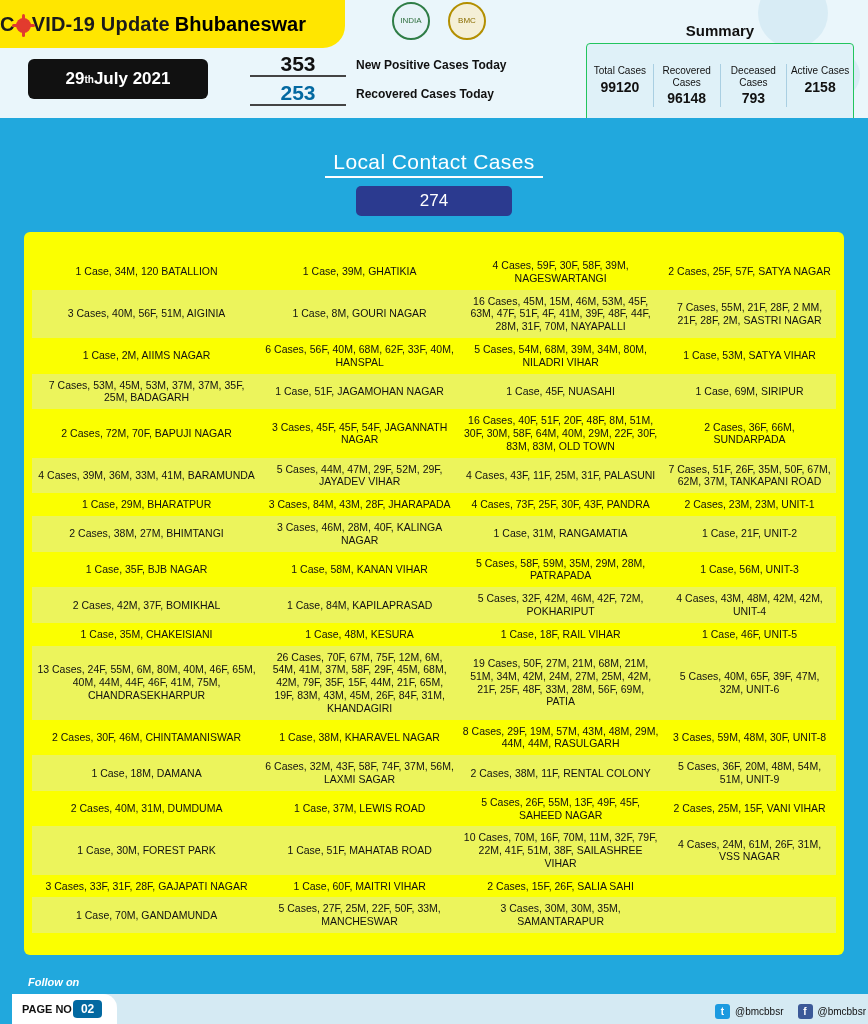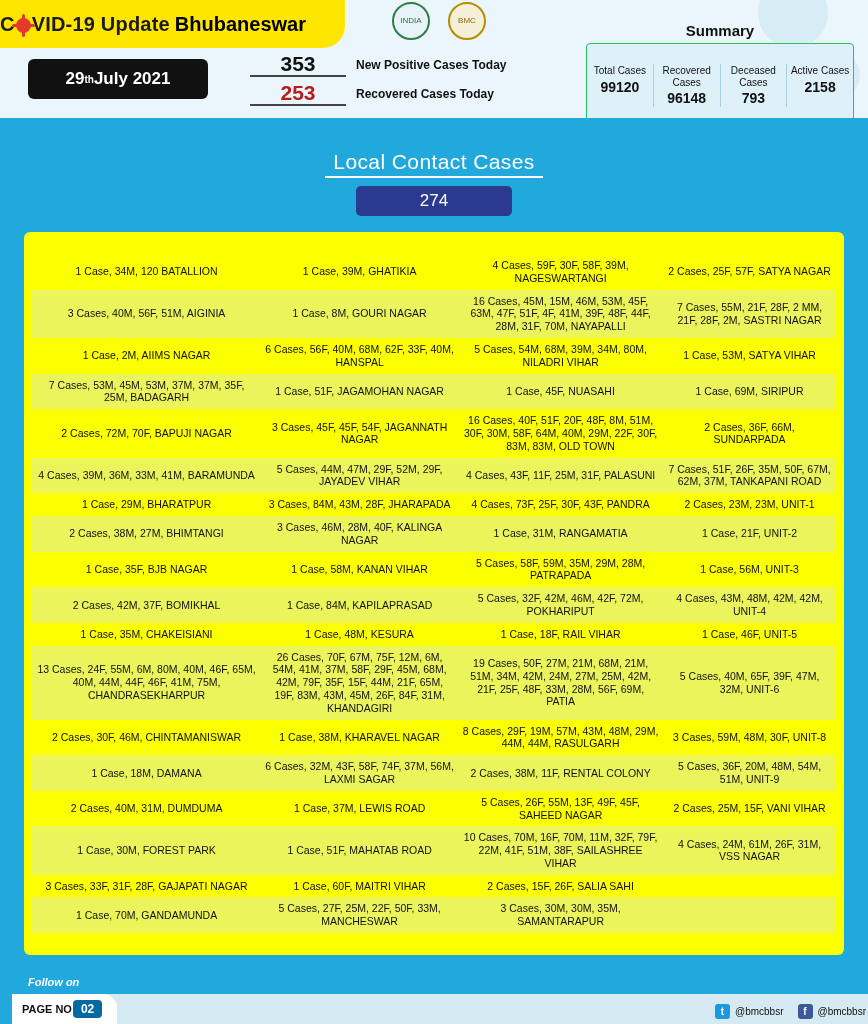--- a/index.html
+++ b/index.html
@@ -70,21 +70,21 @@
     display:flex; flex-direction:column; gap:4px;
   }
   .stat-row { display:flex; align-items:center; }
   .stat-num {
     width: 96px; height:25px;
     display:flex; align-items:center; justify-content:center;
     font-size:21px; font-weight:bold;
     border-bottom:2px solid #444;
   }
   .stat-num.pos { color:#111; }
-  .stat-num.rec { color:#b91c1c; }
+  .stat-num.rec { color:#0369a1; }
   .stat-lbl { font-size:12px; font-weight:bold; color:#111; margin-left:10px; }
 
   .emblems { position:absolute; left:392px; top:2px; display:flex; gap:18px; }
   .emblem {
     width:38px; height:38px; border-radius:50%;
     background:#e7f3f8; border:2px solid #2f7d46;
     display:flex; align-items:center; justify-content:center;
     font-size:8px; color:#2f6f3e; text-align:center; line-height:1;
     overflow:hidden;
   }

